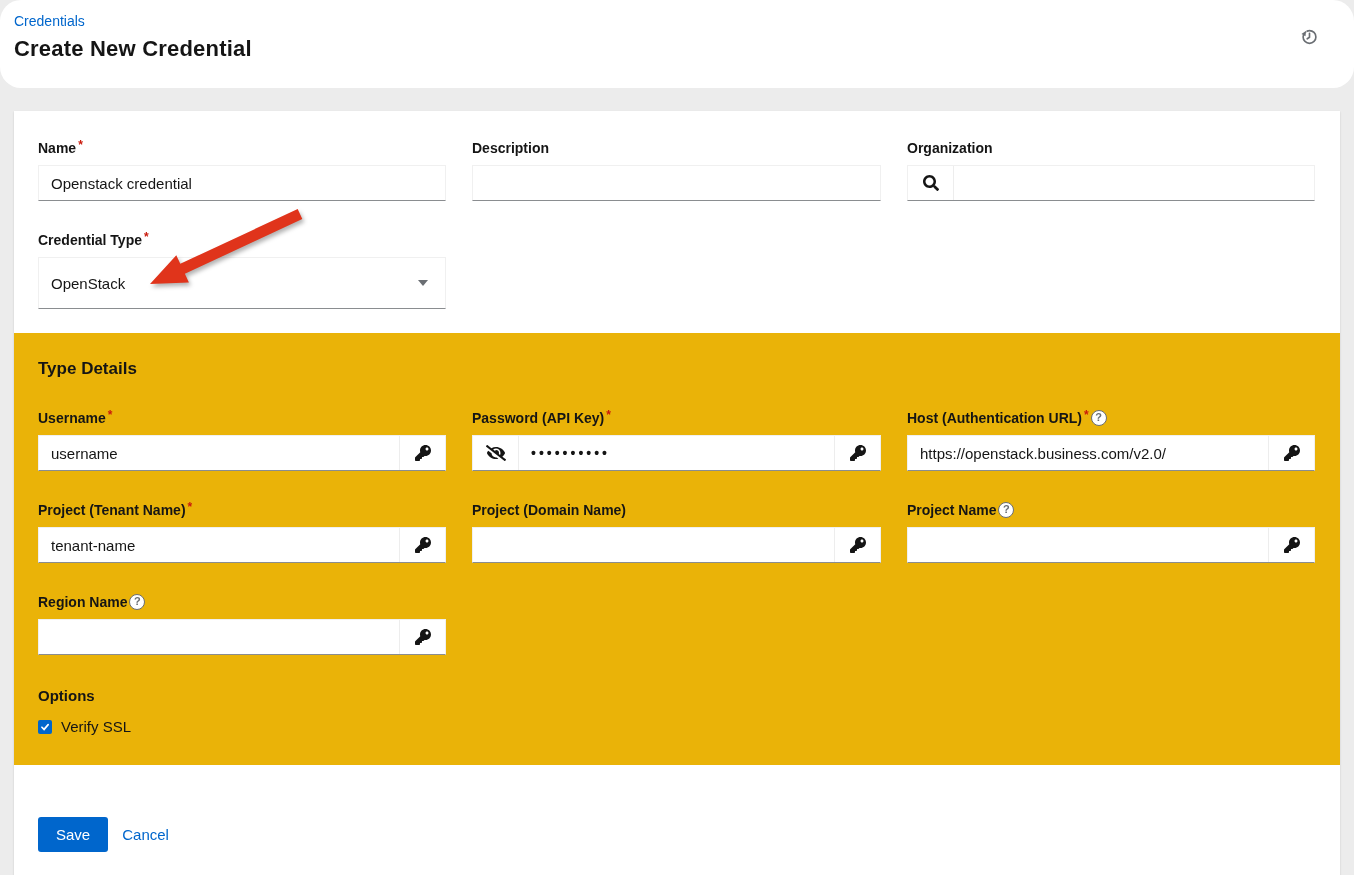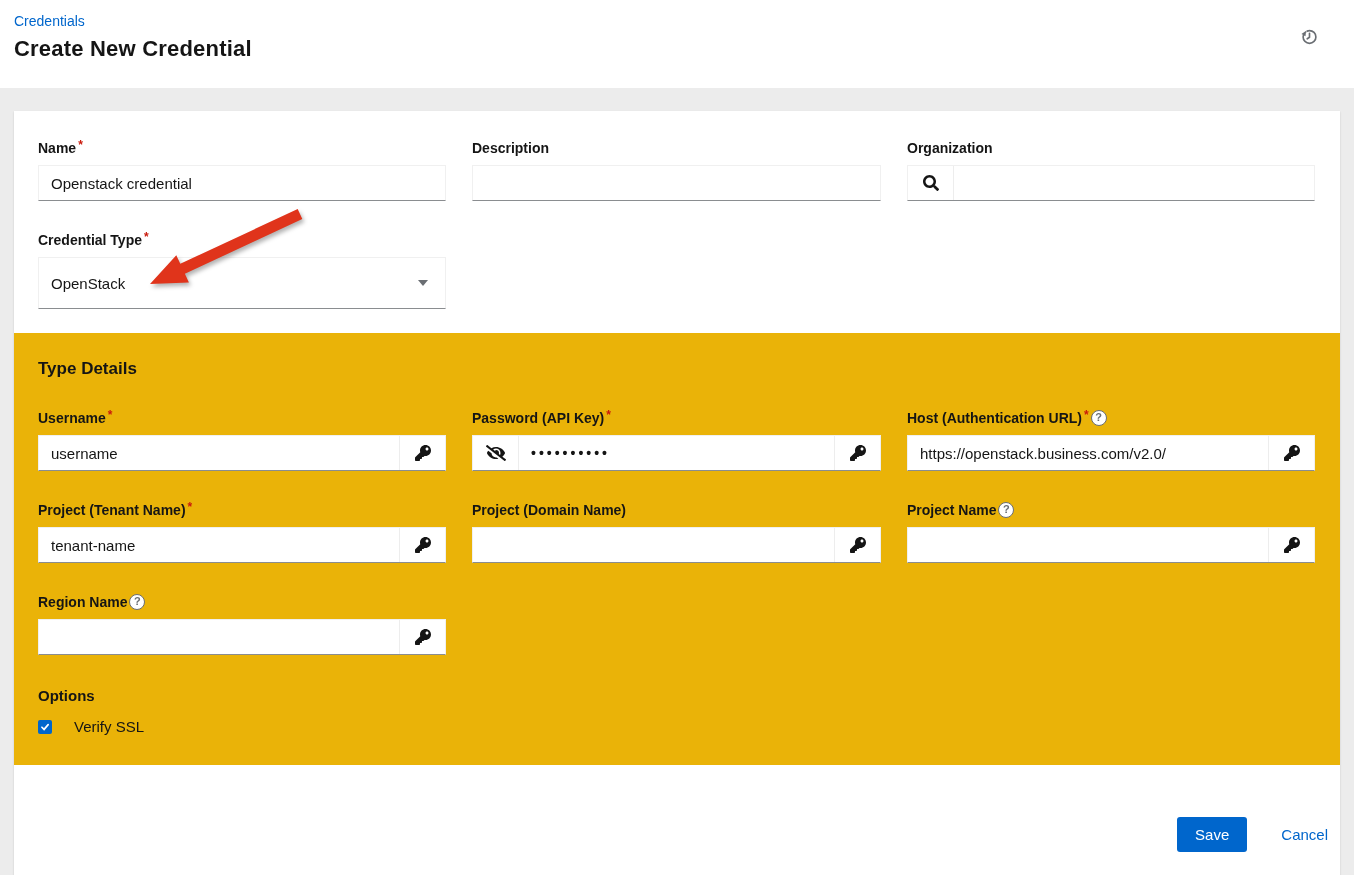--- a/index.html
+++ b/index.html
@@ -12,20 +12,21 @@
     color:#151515;
     position:relative;
     overflow:hidden;
   }
   
   .page-header {
     background:#fff;
     height:88px;
     padding:12px 14px 0;
     position:relative;
+    border-radius:21px;
   }
   .breadcrumb-link {
     color:#0066cc;
     font-size:14px;
     text-decoration:none;
     display:inline-block;
     margin-bottom:7px;
     cursor:pointer;
   }
   .page-title {
@@ -153,42 +154,41 @@
   }
   .options { margin-top:32px; }
   .options-heading {
     font-size:15px;
     font-weight:700;
     margin:0 0 14px;
   }
   .checkbox-row {
     display:flex;
     align-items:center;
-    gap:22px;
+    gap:9px;
     font-size:15px;
     color:#151515;
     cursor:default;
   }
   .checkbox {
     width:14px; height:14px;
     background:#0066cc;
     border-radius:2px;
     display:flex;
     align-items:center;
     justify-content:center;
     cursor:pointer;
     flex:0 0 auto;
   }
   
   .actions {
-    padding:52px 12px 24px;
-    display:flex;
-    align-items:center;
-    gap:34px;
-    justify-content:flex-end;
+    padding:52px 24px 24px;
+    display:flex;
+    align-items:center;
+    gap:14px;
   }
   .save-btn {
     background:#0066cc;
     color:#fff;
     border:none;
     font-size:15px;
     font-family:inherit;
     padding:9px 18px;
     border-radius:3px;
     cursor:pointer;

